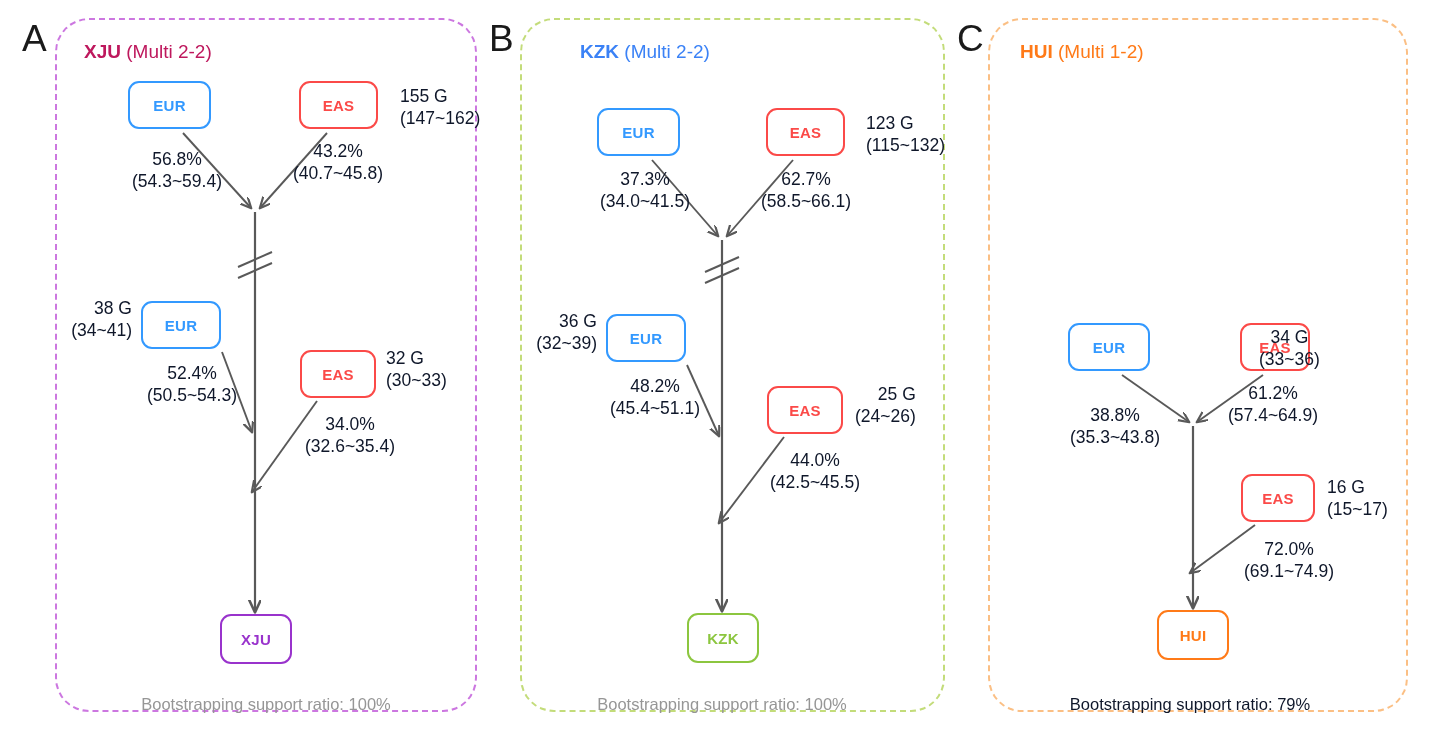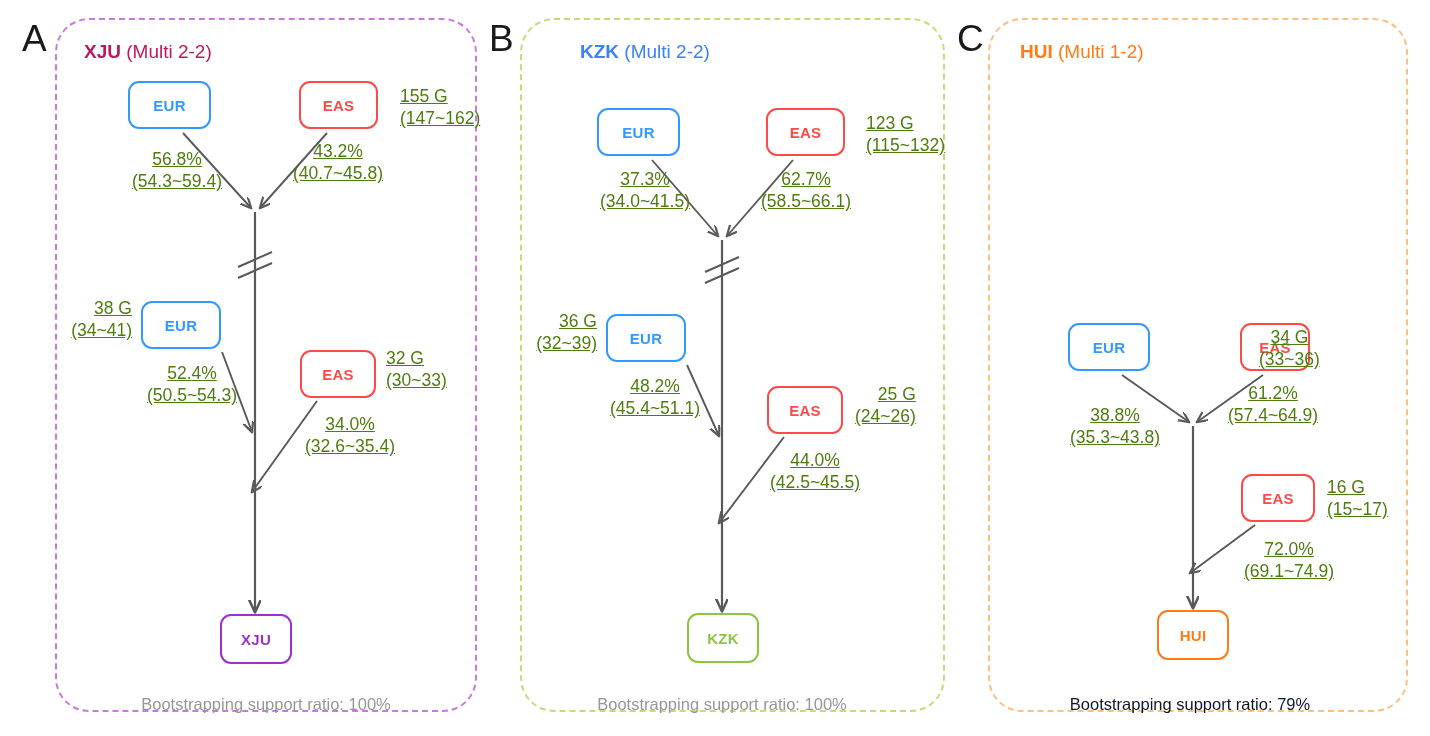--- a/index.html
+++ b/index.html
@@ -55,24 +55,23 @@
     align-items: center;
     justify-content: center;
     font-size: 15px;
     font-weight: bold;
     letter-spacing: 0.3px;
     box-sizing: border-box;
   }
   .lbl {
     position: absolute;
     font-size: 17.5px;
-    color: #4d7c0f;
+    color: #0f172a;
     line-height: 1.28;
     white-space: nowrap;
-    text-decoration: underline;
   }
   .lbl.center { text-align: center; transform: translateX(-50%); }
   .lbl.left   { text-align: left; }
   .lbl.right  { text-align: right; transform: translateX(-100%); }
   .footer {
     position: absolute;
     font-size: 16.5px;
     color: #969696;
     white-space: nowrap;
     transform: translateX(-50%);

